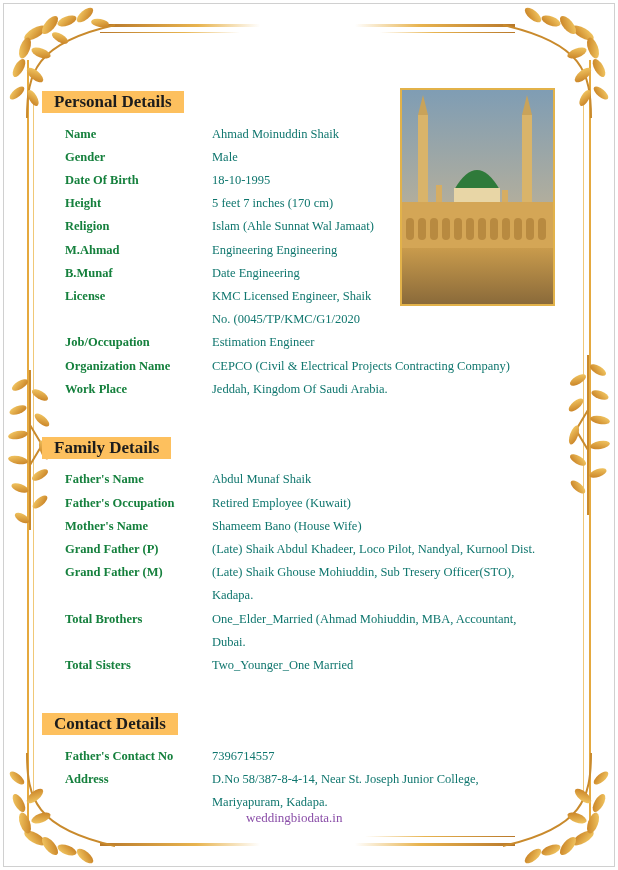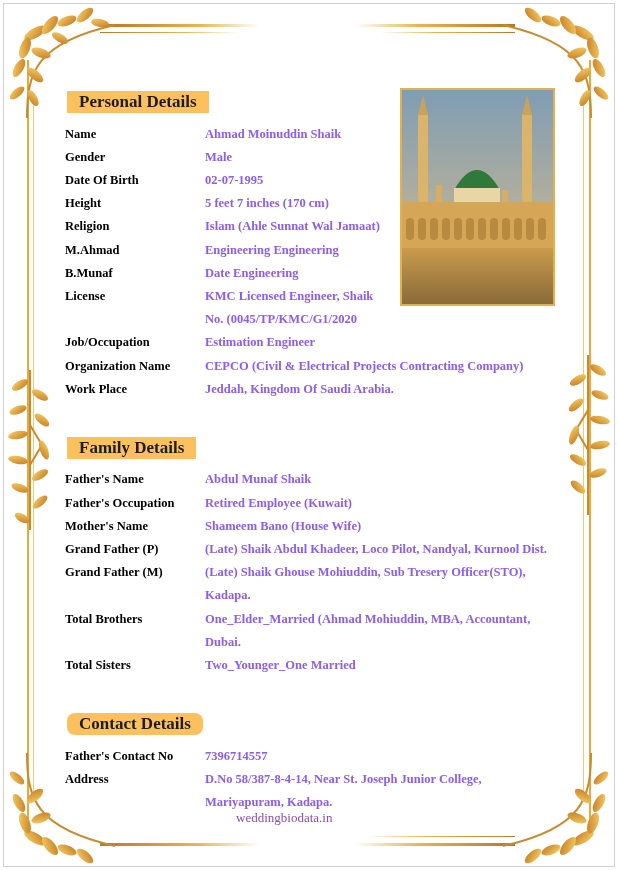--- a/index.html
+++ b/index.html
@@ -8,31 +8,31 @@
 
   
   .gline { position: absolute; background: linear-gradient(90deg, rgba(232,180,80,0) 0%, #e8b450 40%, #b8782a 100%); }
   .gline.r { background: linear-gradient(270deg, rgba(232,180,80,0) 0%, #e8b450 40%, #b8782a 100%); }
   .vline { position: absolute; width: 2px; background: #e5a93f; }
   .vline.thin { width: 1px; background: #f0c878; }
 
   .ornament { position: absolute; }
 
   .section-header {
-    position: absolute; left: 67px; height: 22px;
+    position: absolute; left: 42px; height: 22px;
     background: #fdc05e; color: #1c1c1c;
     font-weight: bold; font-size: 17px; line-height: 22px;
     padding: 0 12px; box-sizing: border-box;
   }
   .row { position: absolute; left: 65px; font-size: 12.5px; line-height: 15px; }
-  .row .label { position: absolute; left: 0; width: 145px; font-weight: bold; color: #000000; white-space: nowrap; }
-  .row .value { position: absolute; left: 140px; color: #8b5cf6; white-space: nowrap; font-weight: bold; }
+  .row .label { position: absolute; left: 0; width: 145px; font-weight: bold; color: #15803d; white-space: nowrap; }
+  .row .value { position: absolute; left: 147px; color: #0f766e; white-space: nowrap; }
 
   .photo { position: absolute; left: 400px; top: 88px; width: 155px; height: 218px; border: 2px solid #e2b24a; box-sizing: border-box; overflow: hidden; }
-  .watermark { position: absolute; left: 236px; top: 810px; font-size: 13px; color: #8a4ea8; }
+  .watermark { position: absolute; left: 246px; top: 810px; font-size: 13px; color: #8a4ea8; }
 </style>
 </head>
 <body>
 
 <div class="page"></div>
 
 <div class="gline" style="left:105px;top:24px;width:155px;height:3px;transform:scaleX(-1);"></div>
 <div class="gline" style="left:100px;top:32px;width:140px;height:1px;transform:scaleX(-1);"></div>
 <div class="gline r" style="left:355px;top:24px;width:160px;height:3px;transform:scaleX(-1);"></div>
 <div class="gline r" style="left:380px;top:32px;width:135px;height:1px;transform:scaleX(-1);"></div>
@@ -189,21 +189,21 @@
 <div class="row" style="top:127px;">
     <span class="label">Name</span>
     <span class="value">Ahmad Moinuddin Shaik</span>
   </div>
 <div class="row" style="top:150px;">
     <span class="label">Gender</span>
     <span class="value">Male</span>
   </div>
 <div class="row" style="top:173px;">
     <span class="label">Date Of Birth</span>
-    <span class="value">02-07-1995</span>
+    <span class="value">18-10-1995</span>
   </div>
 <div class="row" style="top:196px;">
     <span class="label">Height</span>
     <span class="value">5 feet 7 inches (170 cm)</span>
   </div>
 <div class="row" style="top:219px;">
     <span class="label">Religion</span>
     <span class="value">Islam (Ahle Sunnat Wal Jamaat)</span>
   </div>
 <div class="row" style="top:243px;">
@@ -264,21 +264,21 @@
     <span class="value">One_Elder_Married (Ahmad Mohiuddin, MBA, Accountant,</span>
   </div>
 <div class="row" style="top:635px;">
     <span class="value">Dubai.</span>
   </div>
 <div class="row" style="top:658px;">
     <span class="label">Total Sisters</span>
     <span class="value">Two_Younger_One Married</span>
   </div>
 
-<div class="section-header" style="top:713px;border-radius:8px;">Contact Details</div>
+<div class="section-header" style="top:713px;">Contact Details</div>
 
 <div class="row" style="top:749px;">
     <span class="label">Father's Contact No</span>
     <span class="value">7396714557</span>
   </div>
 <div class="row" style="top:772px;">
     <span class="label">Address</span>
     <span class="value">D.No 58/387-8-4-14, Near St. Joseph Junior College,</span>
   </div>
 <div class="row" style="top:795px;">

